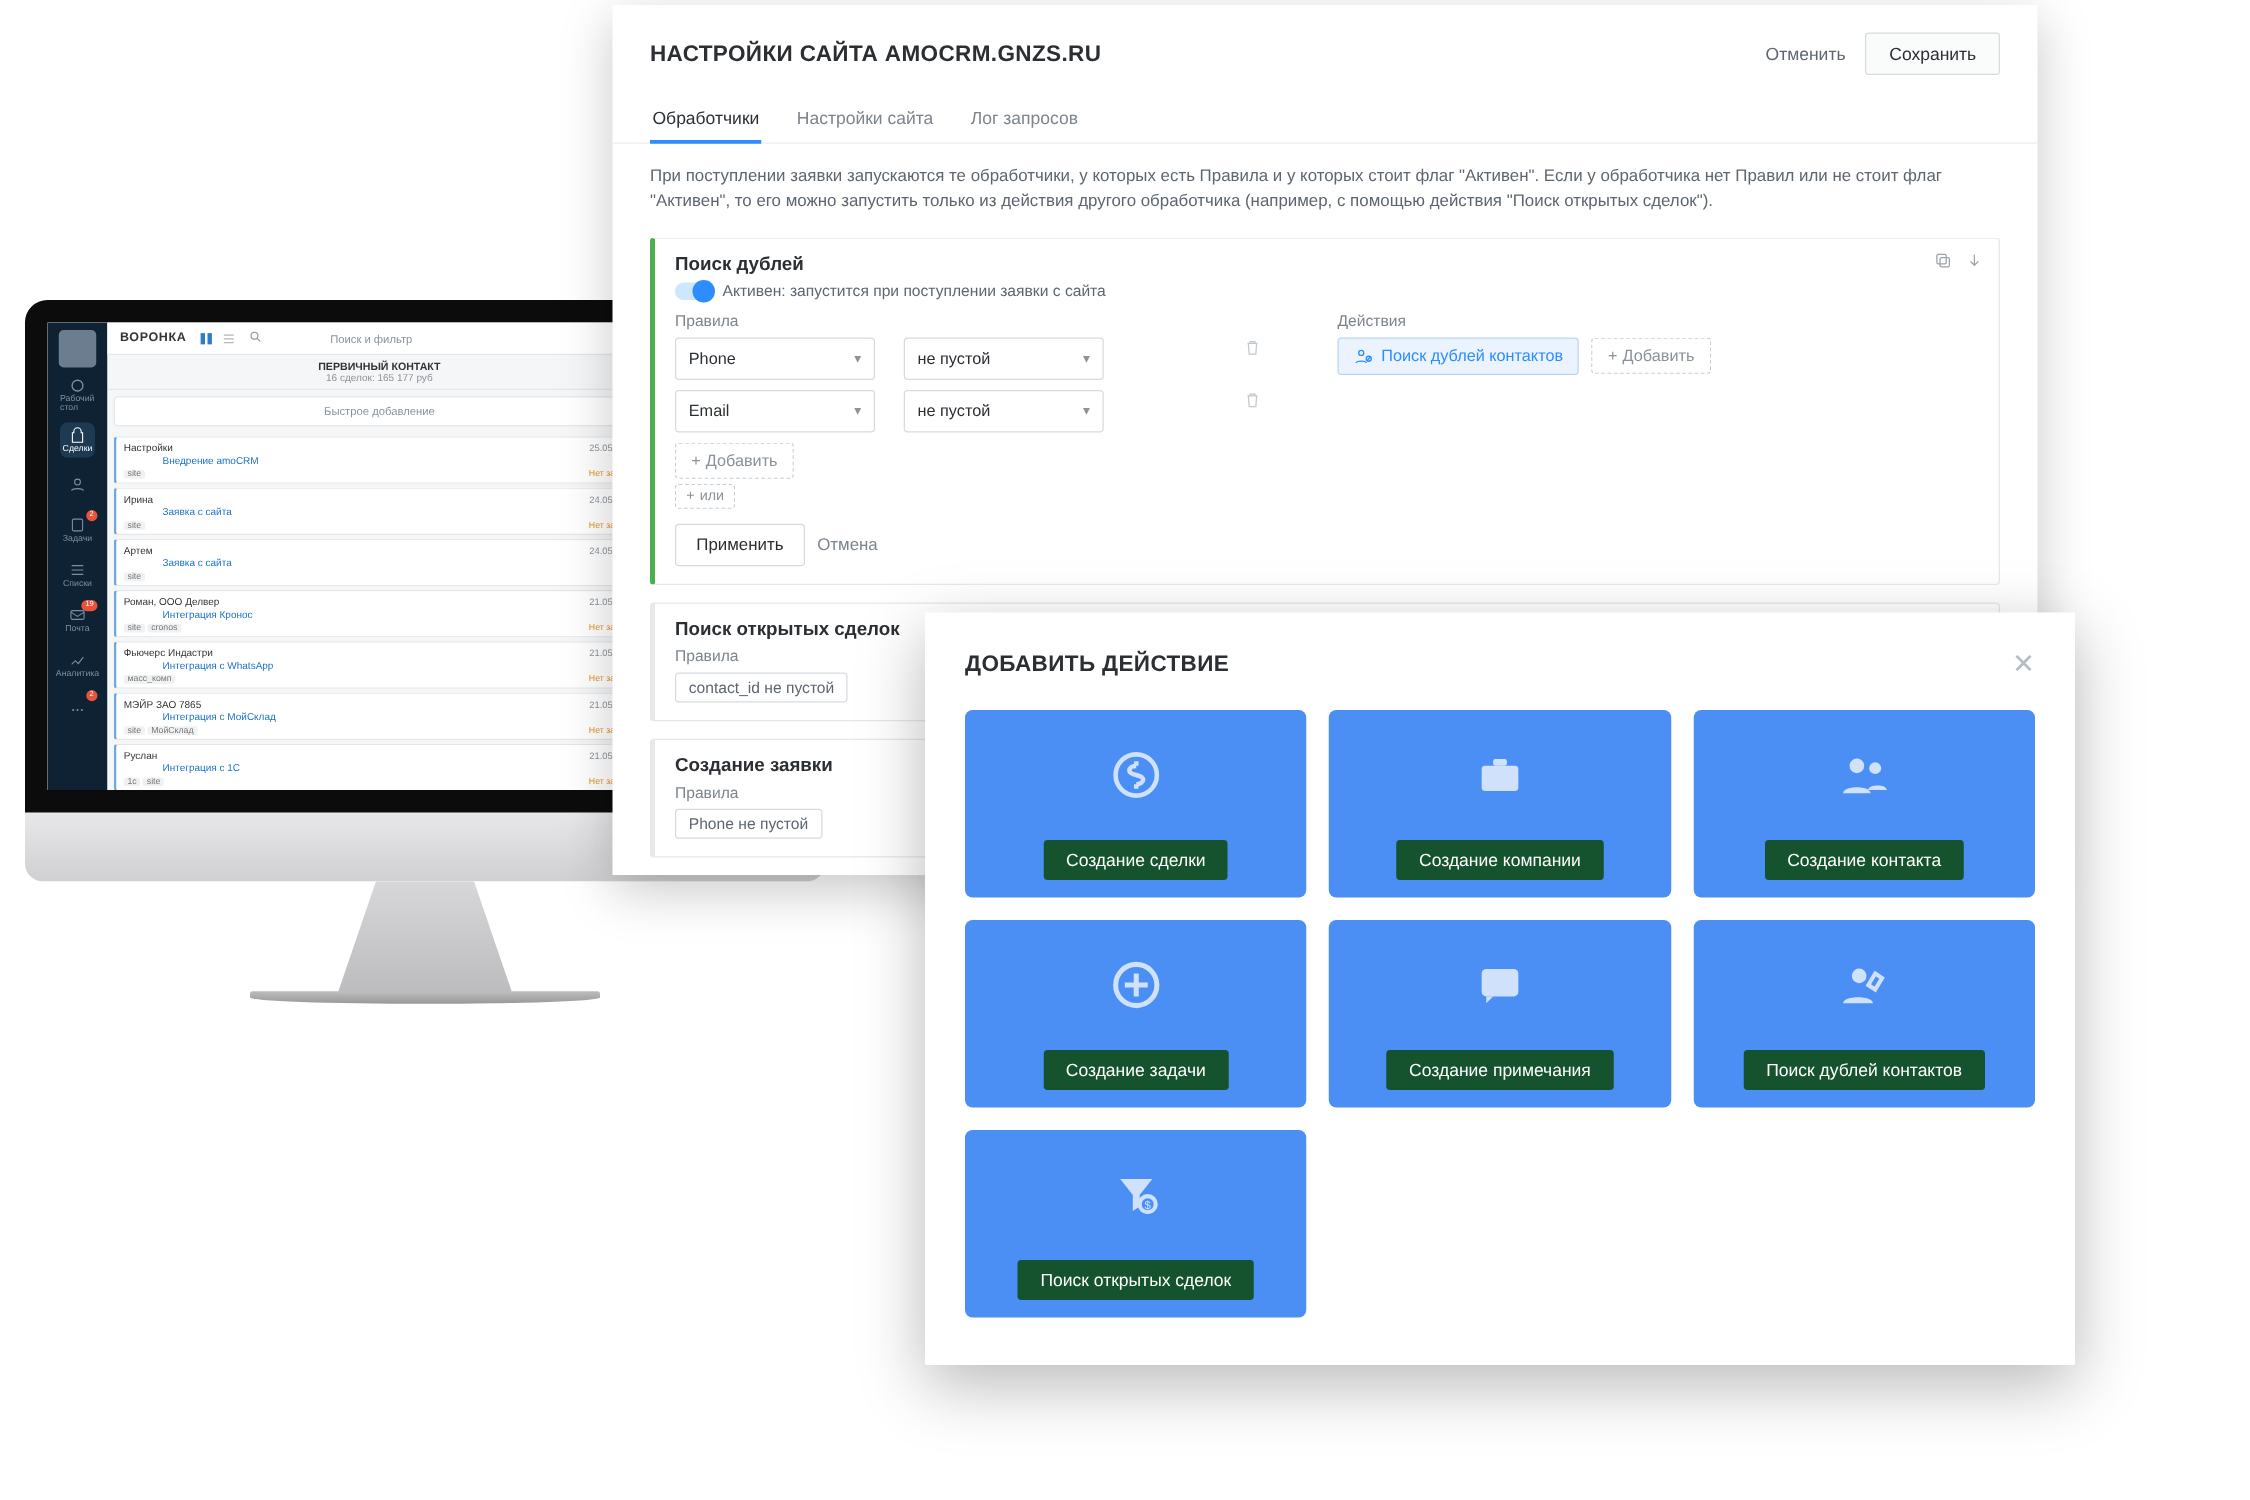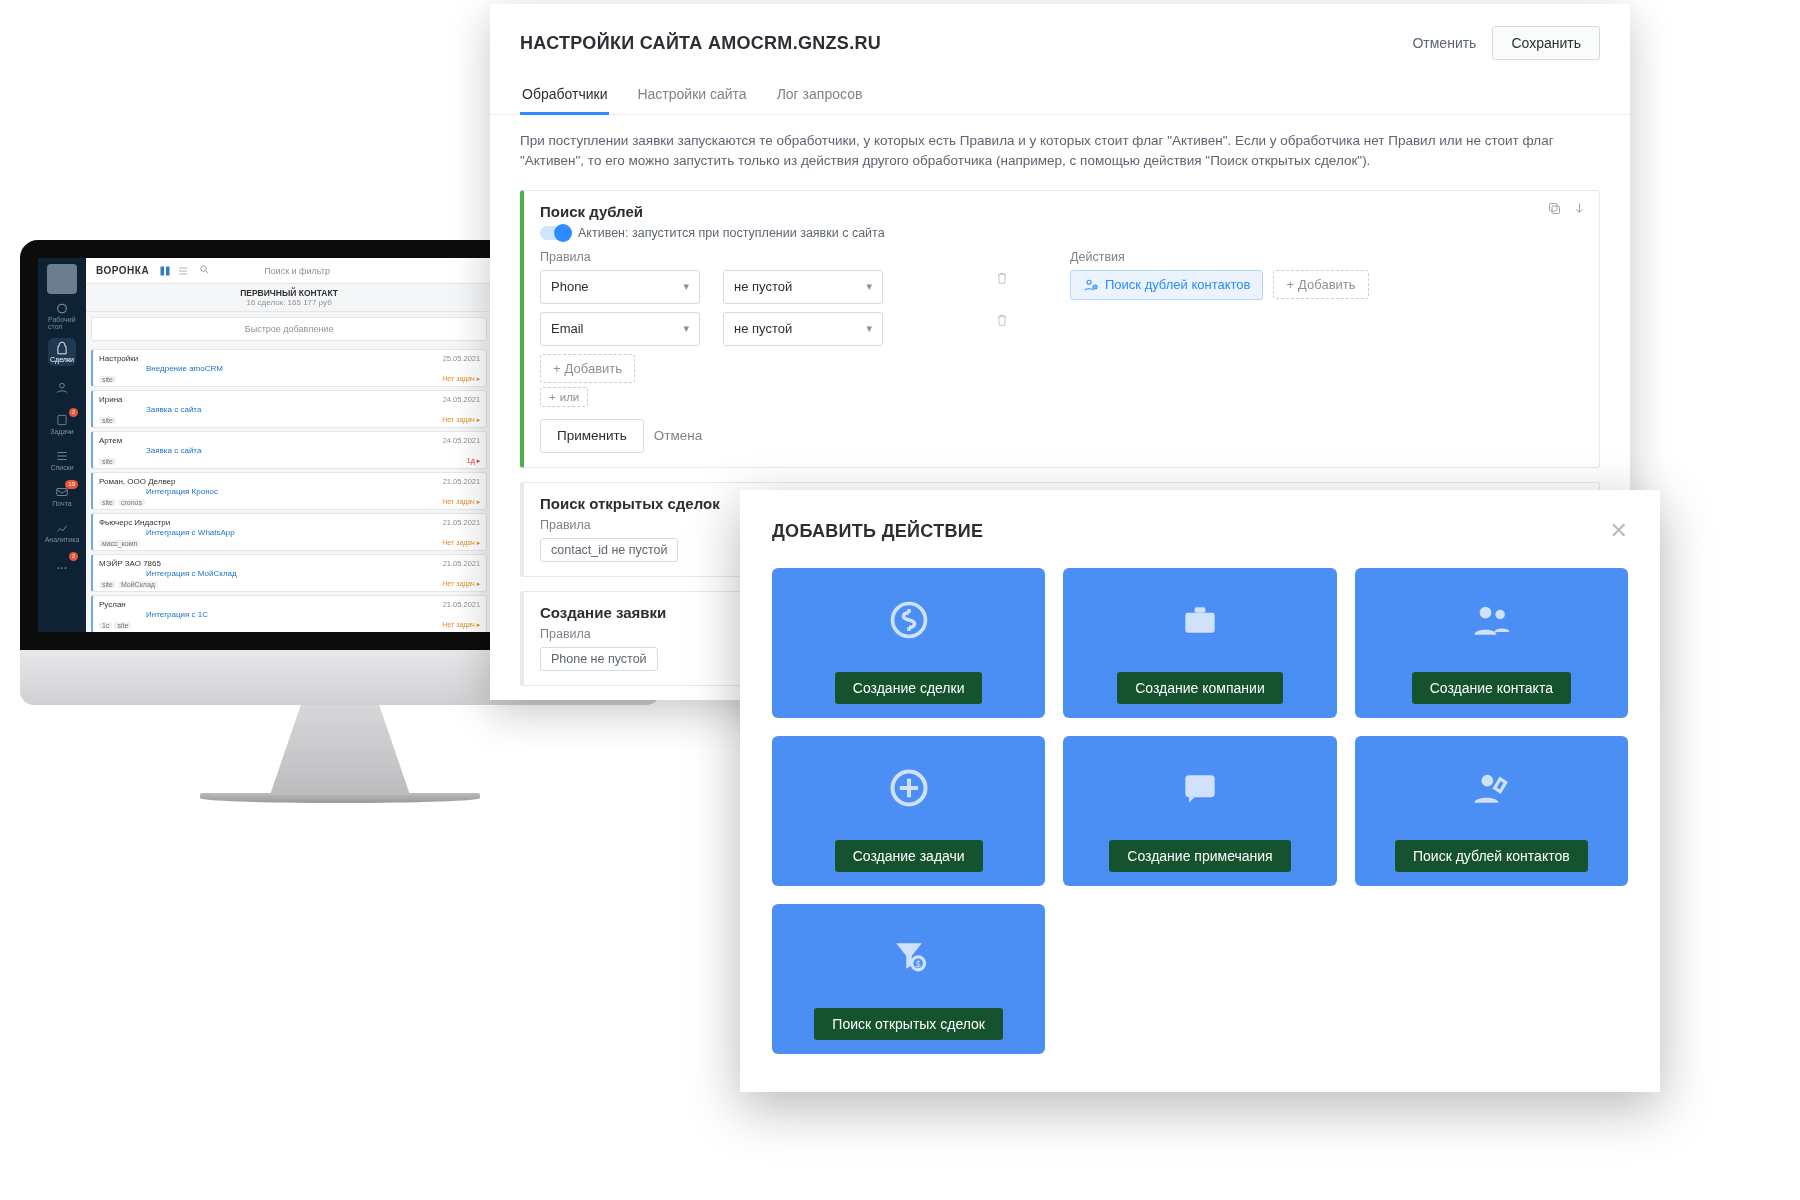--- a/index.html
+++ b/index.html
@@ -29,21 +29,21 @@
 .crm-cols { flex:1; display:flex; overflow:hidden; }
 .crm-col { flex:1; border-right:1px solid #e4e6e8; display:flex; flex-direction:column; }
 .crm-col-head { text-align:center; padding:4px; border-bottom:1px solid #e4e6e8; }
 .crm-col-head .h1 { font-weight:700; font-size:8.5px; text-transform:uppercase; }
 .crm-col-head .h2 { color:#8a939b; font-size:8px; }
 .quick-add { margin:5px; padding:6px; background:#fff; border:1px solid #e4e6e8; border-radius:3px; text-align:center; color:#8a939b; }
 .card { margin:3px 5px; padding:4px 6px 3px; background:#fff; border:1px solid #e4e6e8; border-radius:3px; border-left:2px solid #6fa8dc; position:relative; }
 .card .line1 { display:flex; justify-content:space-between; }
 .card .name { color:#333; font-size:8px; }
 .card .date { color:#8a939b; font-size:7.5px; }
-.card .deal { color:#1a73c7; font-size:8px; margin:1px 16px;padding-left:31px; }
+.card .deal { color:#1a73c7; font-size:8px; margin:1px 0;padding-left:31px; }
 .card .price { color:#8a939b; font-size:7.5px; }
 .card .tags { display:flex; gap:2px; margin-top:2px; align-items:center; }
 .card .tag { background:#f0f1f2; color:#777; border-radius:2px; padding:0 3px; font-size:7px; }
 .card .notask { margin-left:auto; color:#e4912b; font-size:7px; }
 .card .notask.red { color:#d34; }
 
 
 .panel { position:absolute; left:490px; top:4px; width:1140px; background:#fff; box-shadow:0 12px 40px rgba(0,0,0,.22); }
 .panel-head { display:flex; align-items:center; padding:22px 30px 10px; }
 .panel-title { font-weight:700; font-size:18px; color:#2b2f33; letter-spacing:.3px; }

